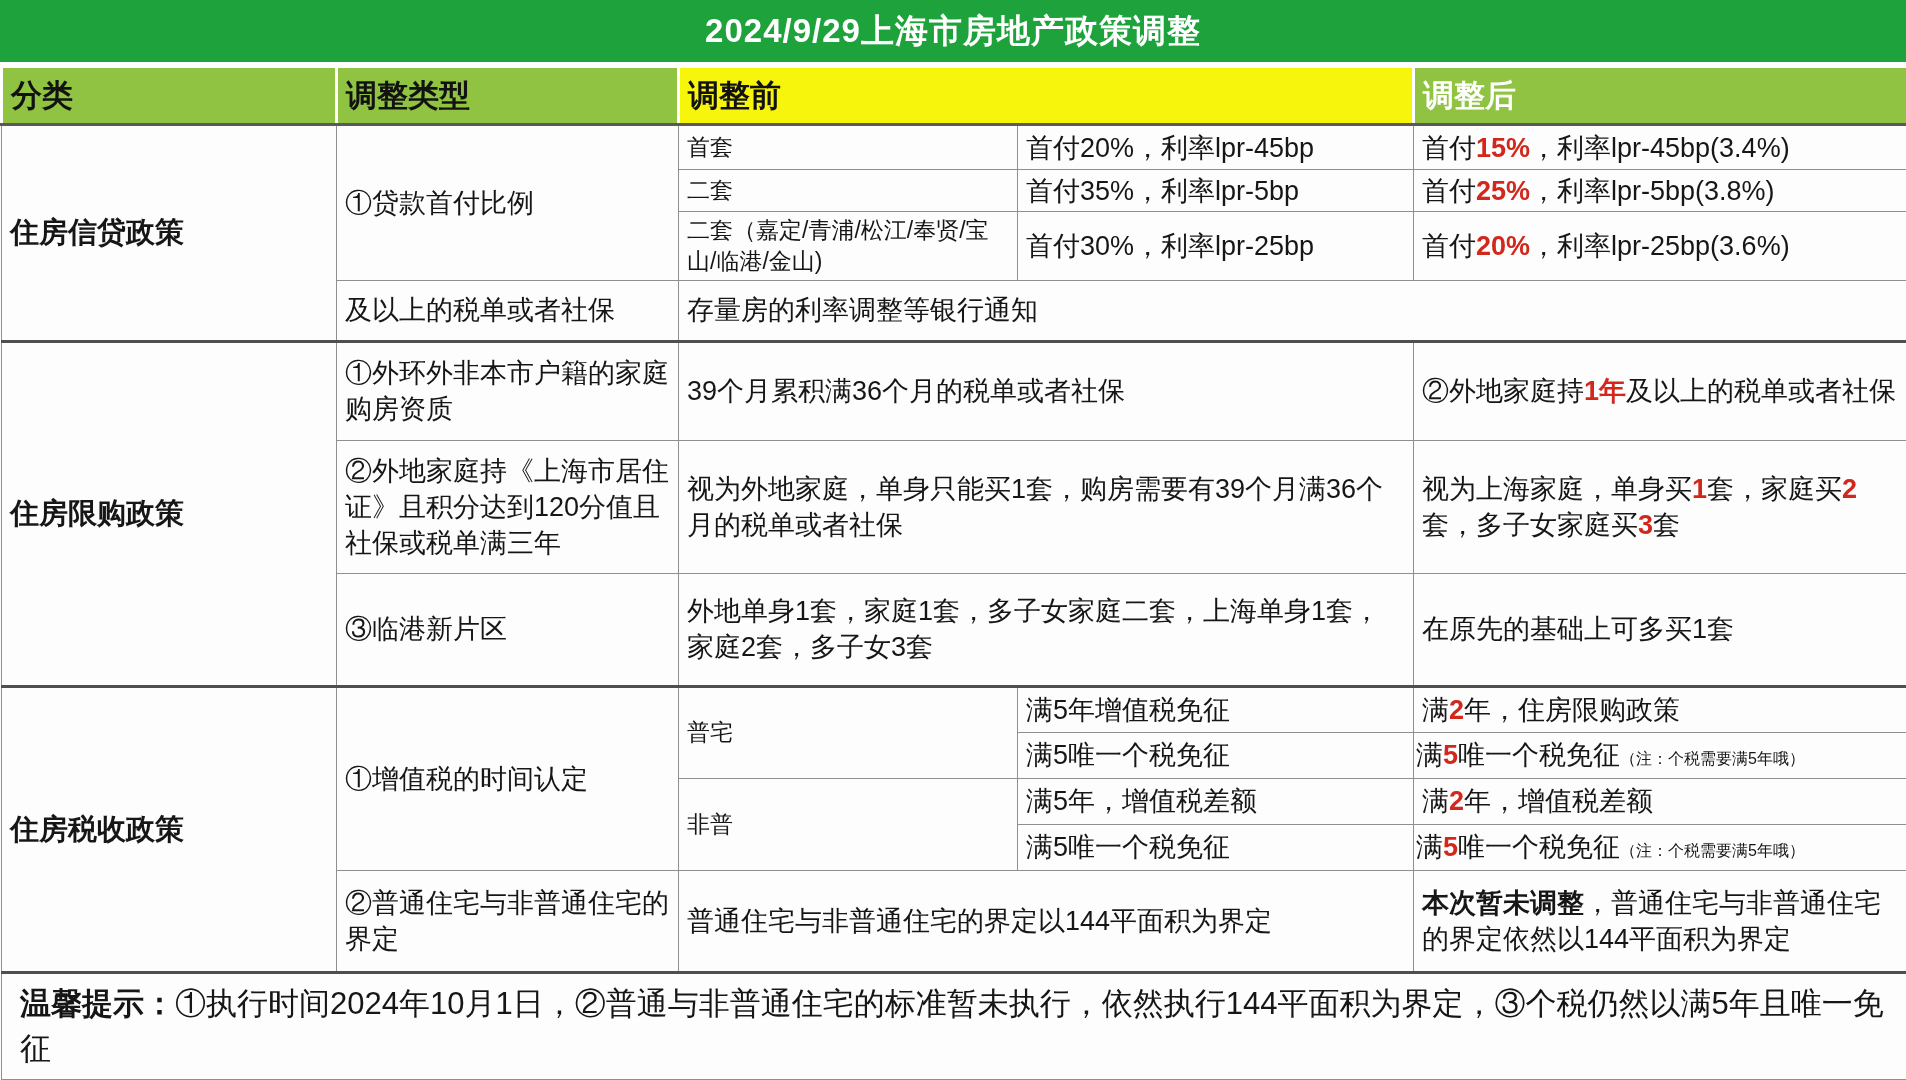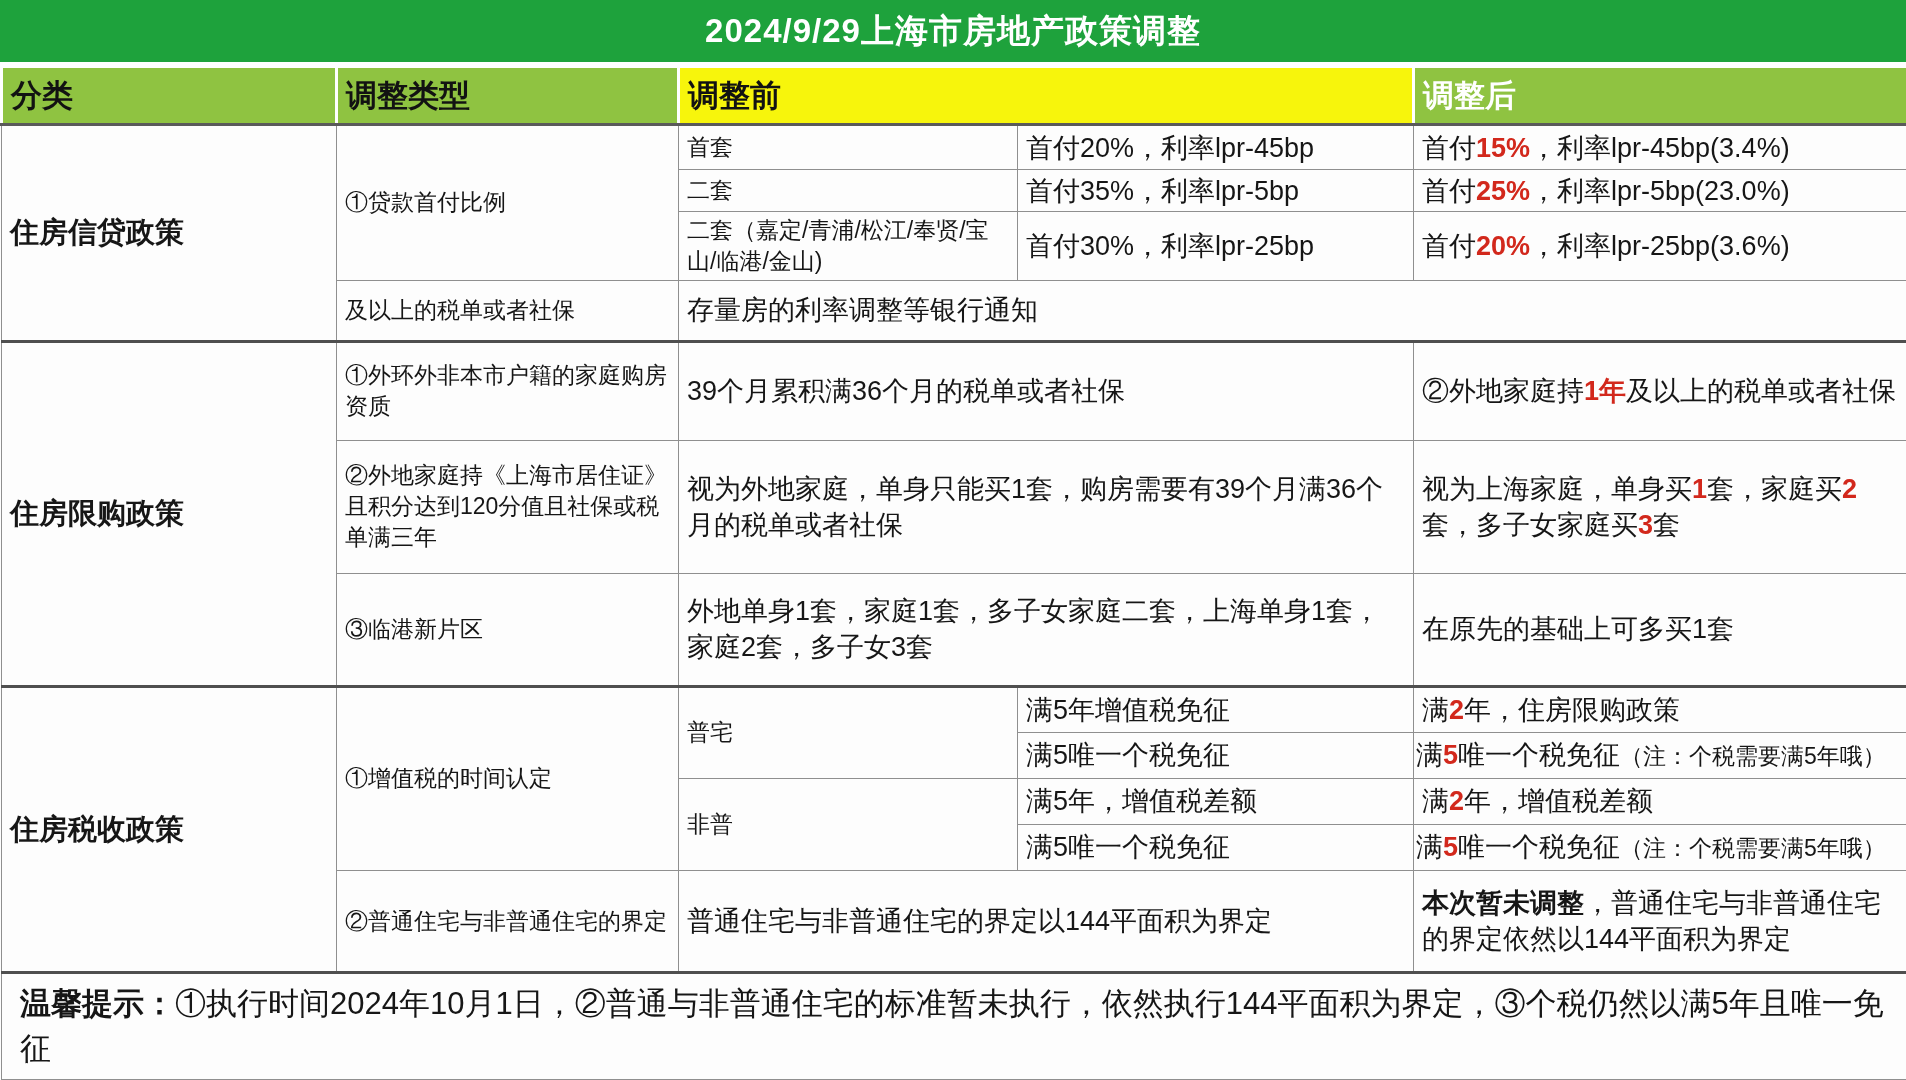--- a/index.html
+++ b/index.html
@@ -19,27 +19,27 @@
   th,td{
     border:1px solid #8f8f8f;text-align:left;vertical-align:middle;
     color:#161616;font-size:27px;padding:2px 8px;word-break:break-all;
   }
   thead tr{height:58px;}
   thead th{font-size:31px;font-weight:bold;border:3px solid #ffffff;border-bottom:3px solid #5a5a5a;}
   .th-green{background:#8fc341;color:#121212;}
   .th-yellow{background:#f7f50c;color:#121212;}
   .th-after{background:#8fc341;color:#ffffff;}
   td.cat{font-weight:bold;font-size:29px;background:#fdfdfd;}
-  td.typ{font-size:23px;}
+  td.typ{font-size:27px;}
   td.sub{font-size:23px;}
   td.val{font-size:27px;}
   td.leftal{text-align:left;}
   .red{color:#d2281c;font-weight:bold;}
   .b{font-weight:bold;margin-top:11px;}
-  .sm{font-size:23px;}
+  .sm{font-size:16px;}
   tr.sect td{border-top:3px solid #4f4f4f;}
   td.note{font-size:31px;padding:6px 18px;line-height:1.45;}
   .rh1{height:44px}.rh2{height:40px}.rh3{height:66px}.rh4{height:60px}
   .rh5{height:96px}.rh6{height:130px}.rh7{height:110px}
   .rh8{height:45px}.rh9{height:100px}.rhf{height:96px}
 </style>
 </head>
 <body>
 
 <div class="wrap">
@@ -67,21 +67,21 @@
       <tr class="rh1">
         <td class="cat" rowspan="4">住房信贷政策</td>
         <td class="typ" rowspan="3">①贷款首付比例</td>
         <td class="sub">首套</td>
         <td class="val">首付20%，利率lpr-45bp</td>
         <td class="val"><span>首付</span><span class="red">15%</span><span>，利率lpr-45bp(3.4%)</span></td>
       </tr>
       <tr class="rh2">
         <td class="sub">二套</td>
         <td class="val">首付35%，利率lpr-5bp</td>
-        <td class="val"><span>首付</span><span class="red">25%</span><span>，利率lpr-5bp(23.0%)</span></td>
+        <td class="val"><span>首付</span><span class="red">25%</span><span>，利率lpr-5bp(3.8%)</span></td>
       </tr>
       <tr class="rh3">
         <td class="sub">二套（嘉定/青浦/松江/奉贤/宝山/临港/金山)</td>
         <td class="val">首付30%，利率lpr-25bp</td>
         <td class="val"><span>首付</span><span class="red">20%</span><span>，利率lpr-25bp(3.6%)</span></td>
       </tr>
       <tr class="rh4">
         <td class="typ">及以上的税单或者社保</td>
         <td class="val" colspan="3">存量房的利率调整等银行通知</td>
       </tr>

